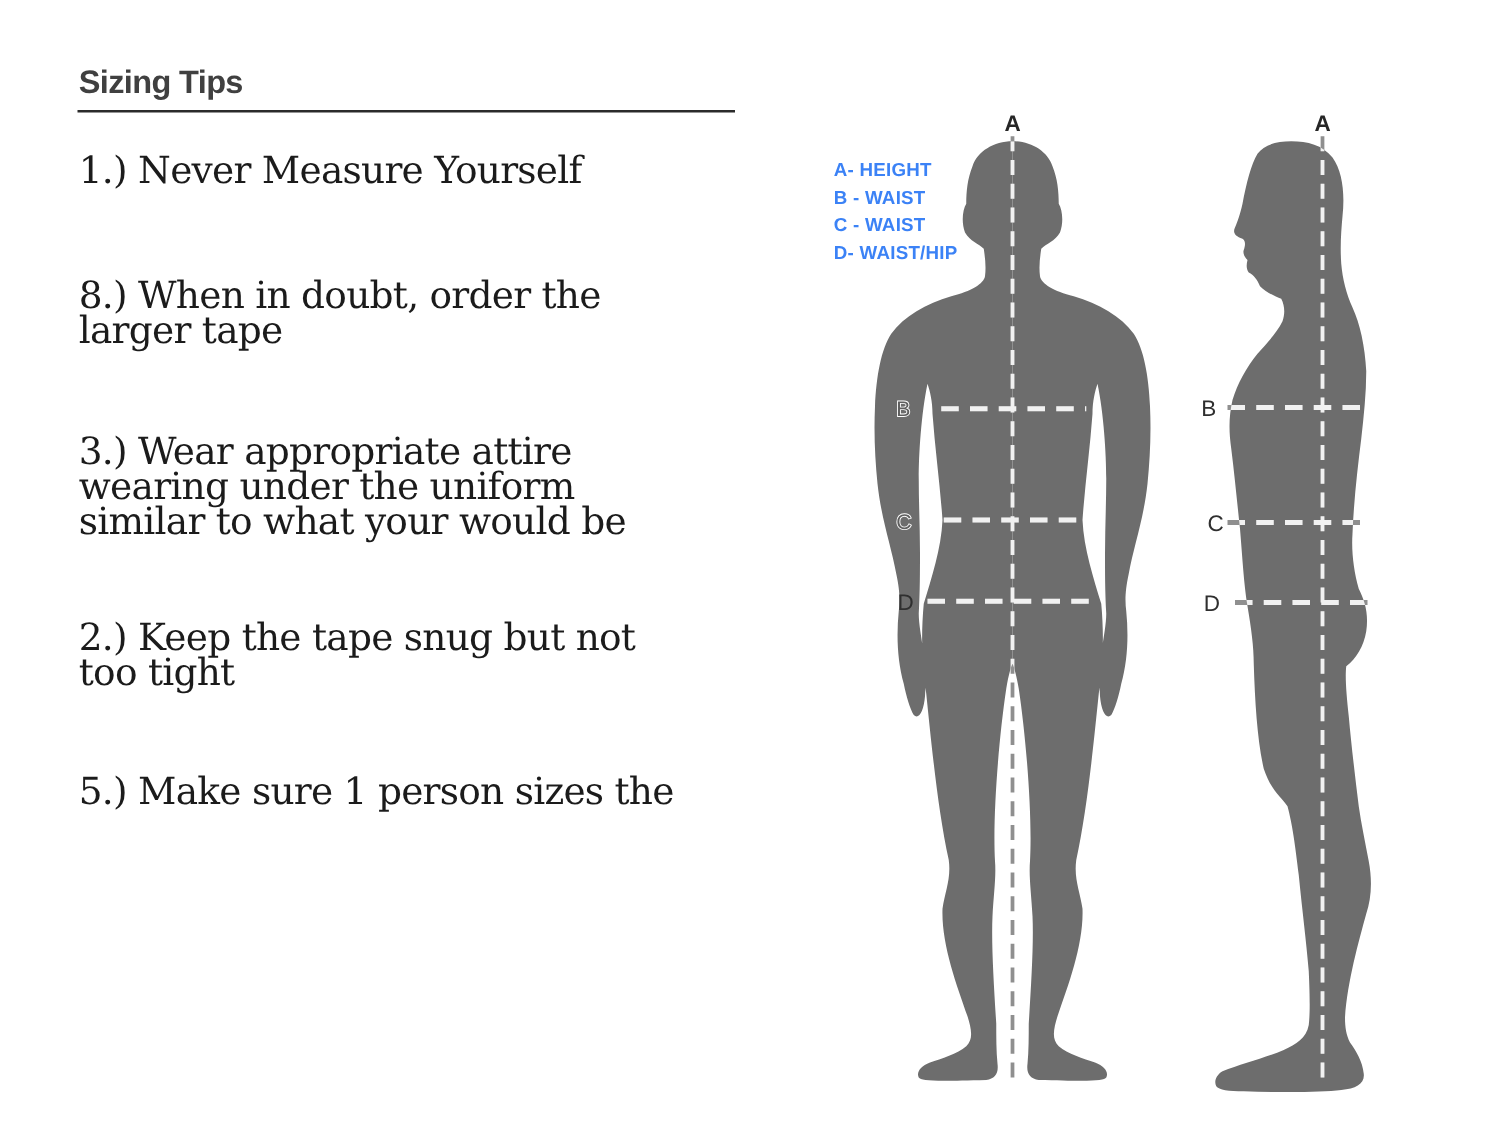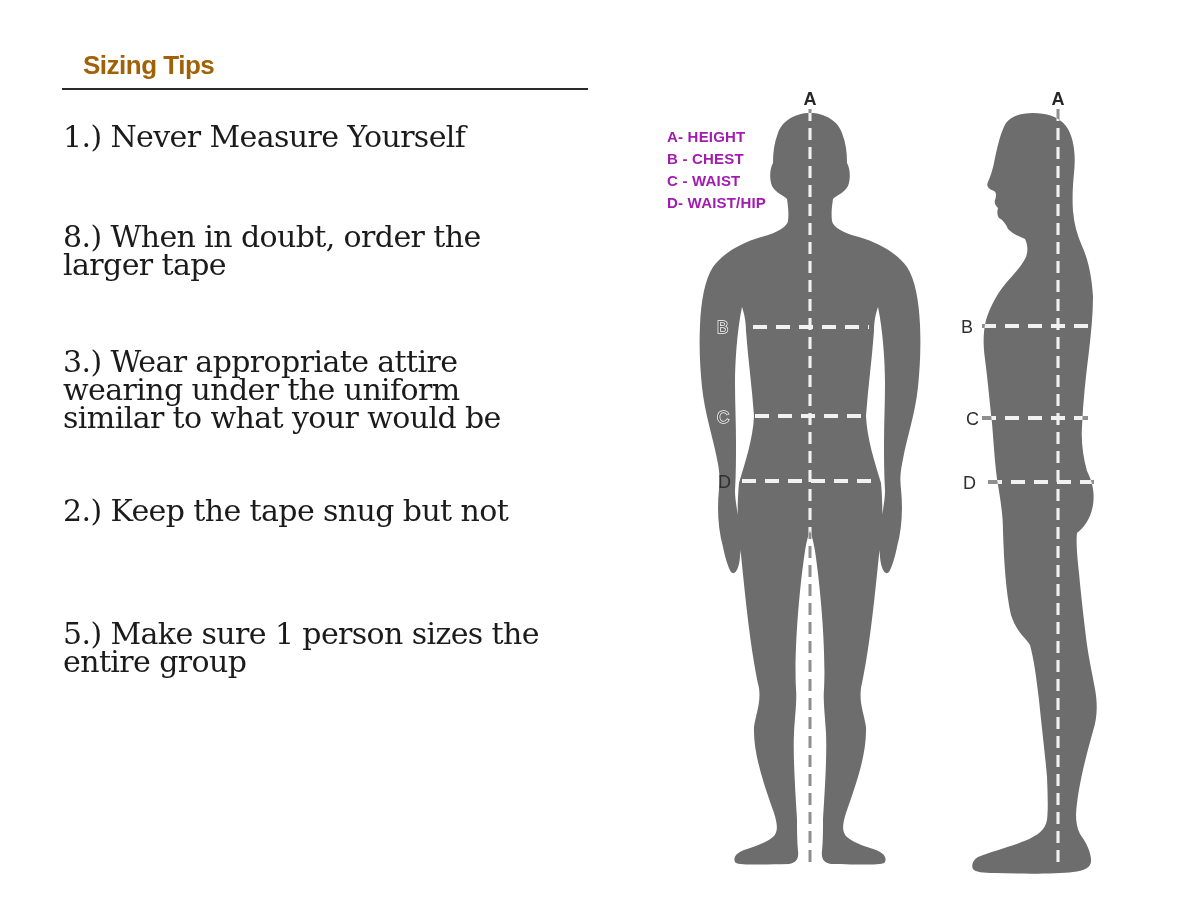--- a/index.html
+++ b/index.html
@@ -3,38 +3,38 @@
 <meta charset="utf-8">
 <style>
   html,body{margin:0;padding:0;}
   body{
     width:1204px;height:902px;background:#ffffff;position:relative;
     overflow:hidden;font-family:"Liberation Sans",sans-serif;
   }
   .title{
     position:absolute;left:63px;top:50px;
     font:700 26px/30px "Liberation Sans",sans-serif;
-    color:#a16207;letter-spacing:-0.5px;margin-left:20px;
+    color:#404040;letter-spacing:-0.5px;
   }
   .rule{
     position:absolute;left:62px;top:88px;width:526px;height:2px;background:#2b2b2b;
   }
   .tip{
     position:absolute;left:63px;color:#1b1b1b;
     font-family:"DejaVu Serif","Liberation Serif",serif;
     font-weight:400;font-size:30px;line-height:28px;letter-spacing:-0.6px;
     white-space:nowrap;
   }
   .tip-1{top:123px}
   .tip-2{top:223px}
   .tip-3{top:348px}
   .tip-4{top:497px}
   .tip-5{top:620px}
   .legend{
-    position:absolute;left:667px;top:126px;color:#a21caf;
+    position:absolute;left:667px;top:126px;color:#3b82f6;
     font:700 15px/22px "Liberation Sans",sans-serif;letter-spacing:0.2px;
   }
   .diagram{position:absolute;left:645px;top:85px;}
   .vline{stroke-dasharray:12 7;stroke-width:3;fill:none;}
   .hline{stroke-dasharray:14 9;stroke-width:4;fill:none;}
   .lblA{font:700 18px "Liberation Sans",sans-serif;fill:#262626;}
   .lblDark{font:400 18px "Liberation Sans",sans-serif;fill:#2f2f2f;}
   .lblOutlined{
     font:400 17px "Liberation Sans",sans-serif;fill:#5f5f5f;
     stroke:#ffffff;stroke-width:1.4px;paint-order:stroke;
@@ -53,29 +53,29 @@
   <div>8.) When in doubt, order the</div>
   <div>larger tape</div>
 </div>
 <div class="tip tip-3">
   <div>3.) Wear appropriate attire</div>
   <div>wearing under the uniform</div>
   <div>similar to what your would be</div>
 </div>
 <div class="tip tip-4">
   <div>2.) Keep the tape snug but not</div>
+  <div>too tight</div>
 </div>
 <div class="tip tip-5">
   <div>5.) Make sure 1 person sizes the</div>
-  <div>entire group</div>
 </div>
 
 <div class="legend">
   <div>A- HEIGHT</div>
-  <div>B - CHEST</div>
+  <div>B - WAIST</div>
   <div>C - WAIST</div>
   <div>D- WAIST/HIP</div>
 </div>
 
 <svg class="diagram" width="560" height="815" viewBox="0 0 560 815" xmlns="http://www.w3.org/2000/svg">
   <defs>
 
     <path id="front-half" d="
       M 165,28
       C 180,28 193,36 197,48

